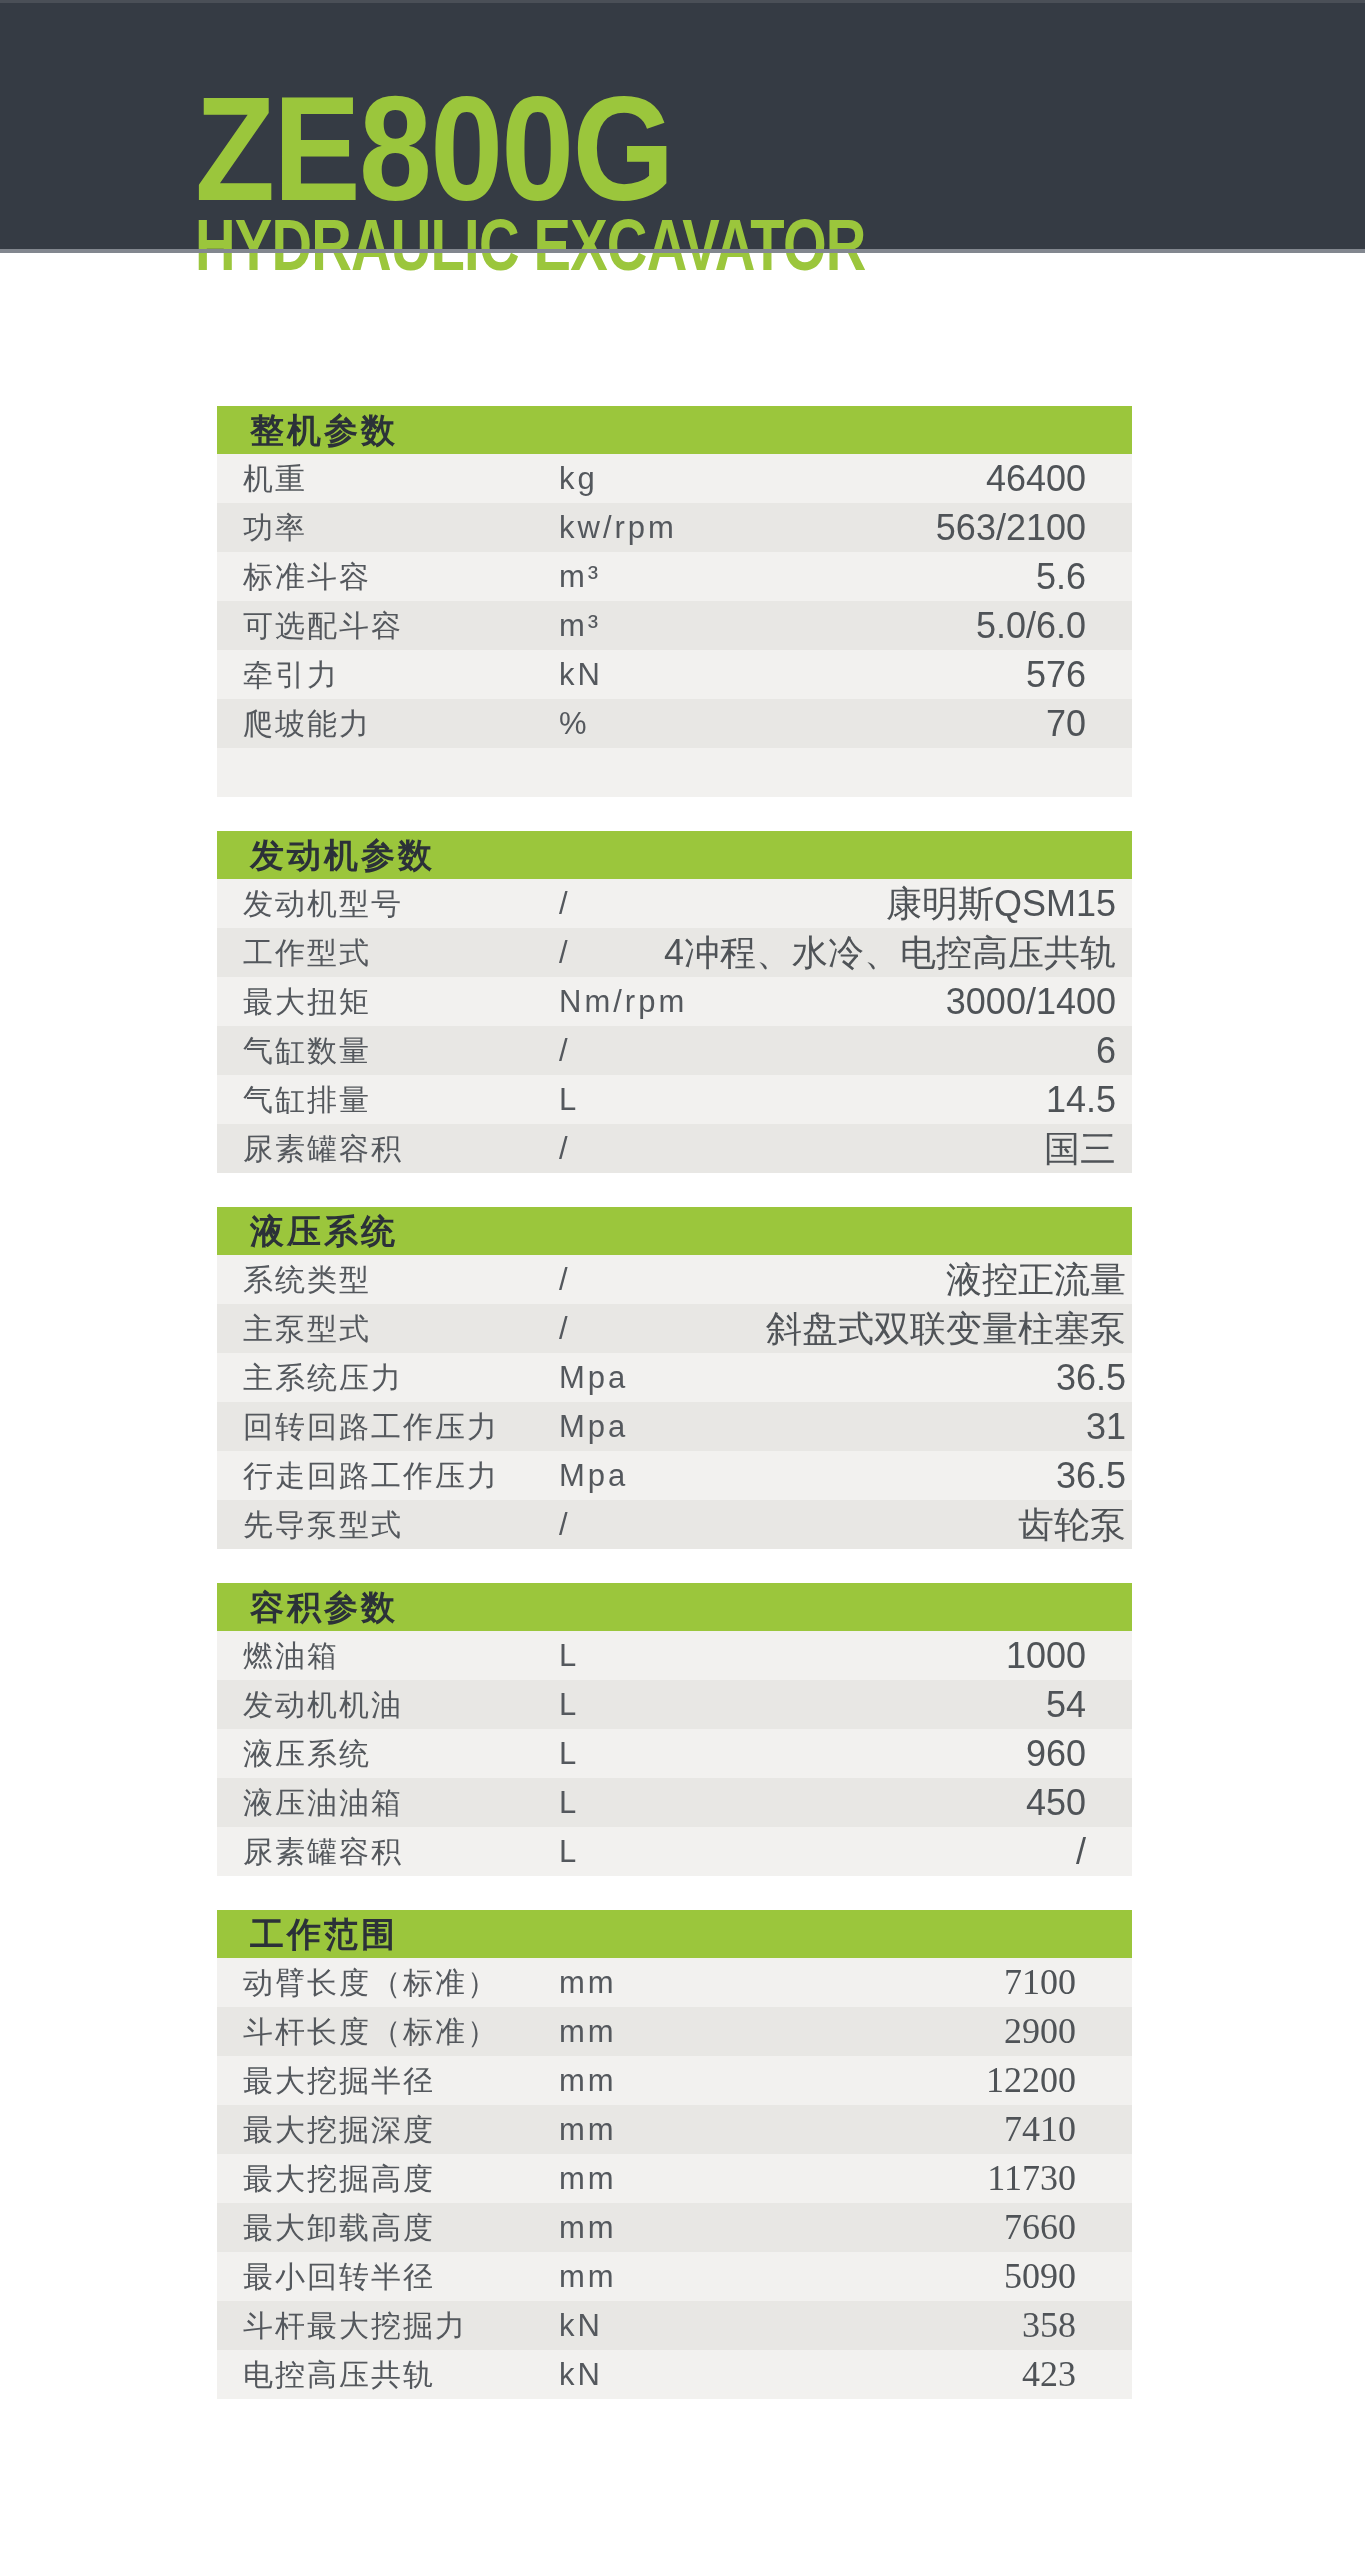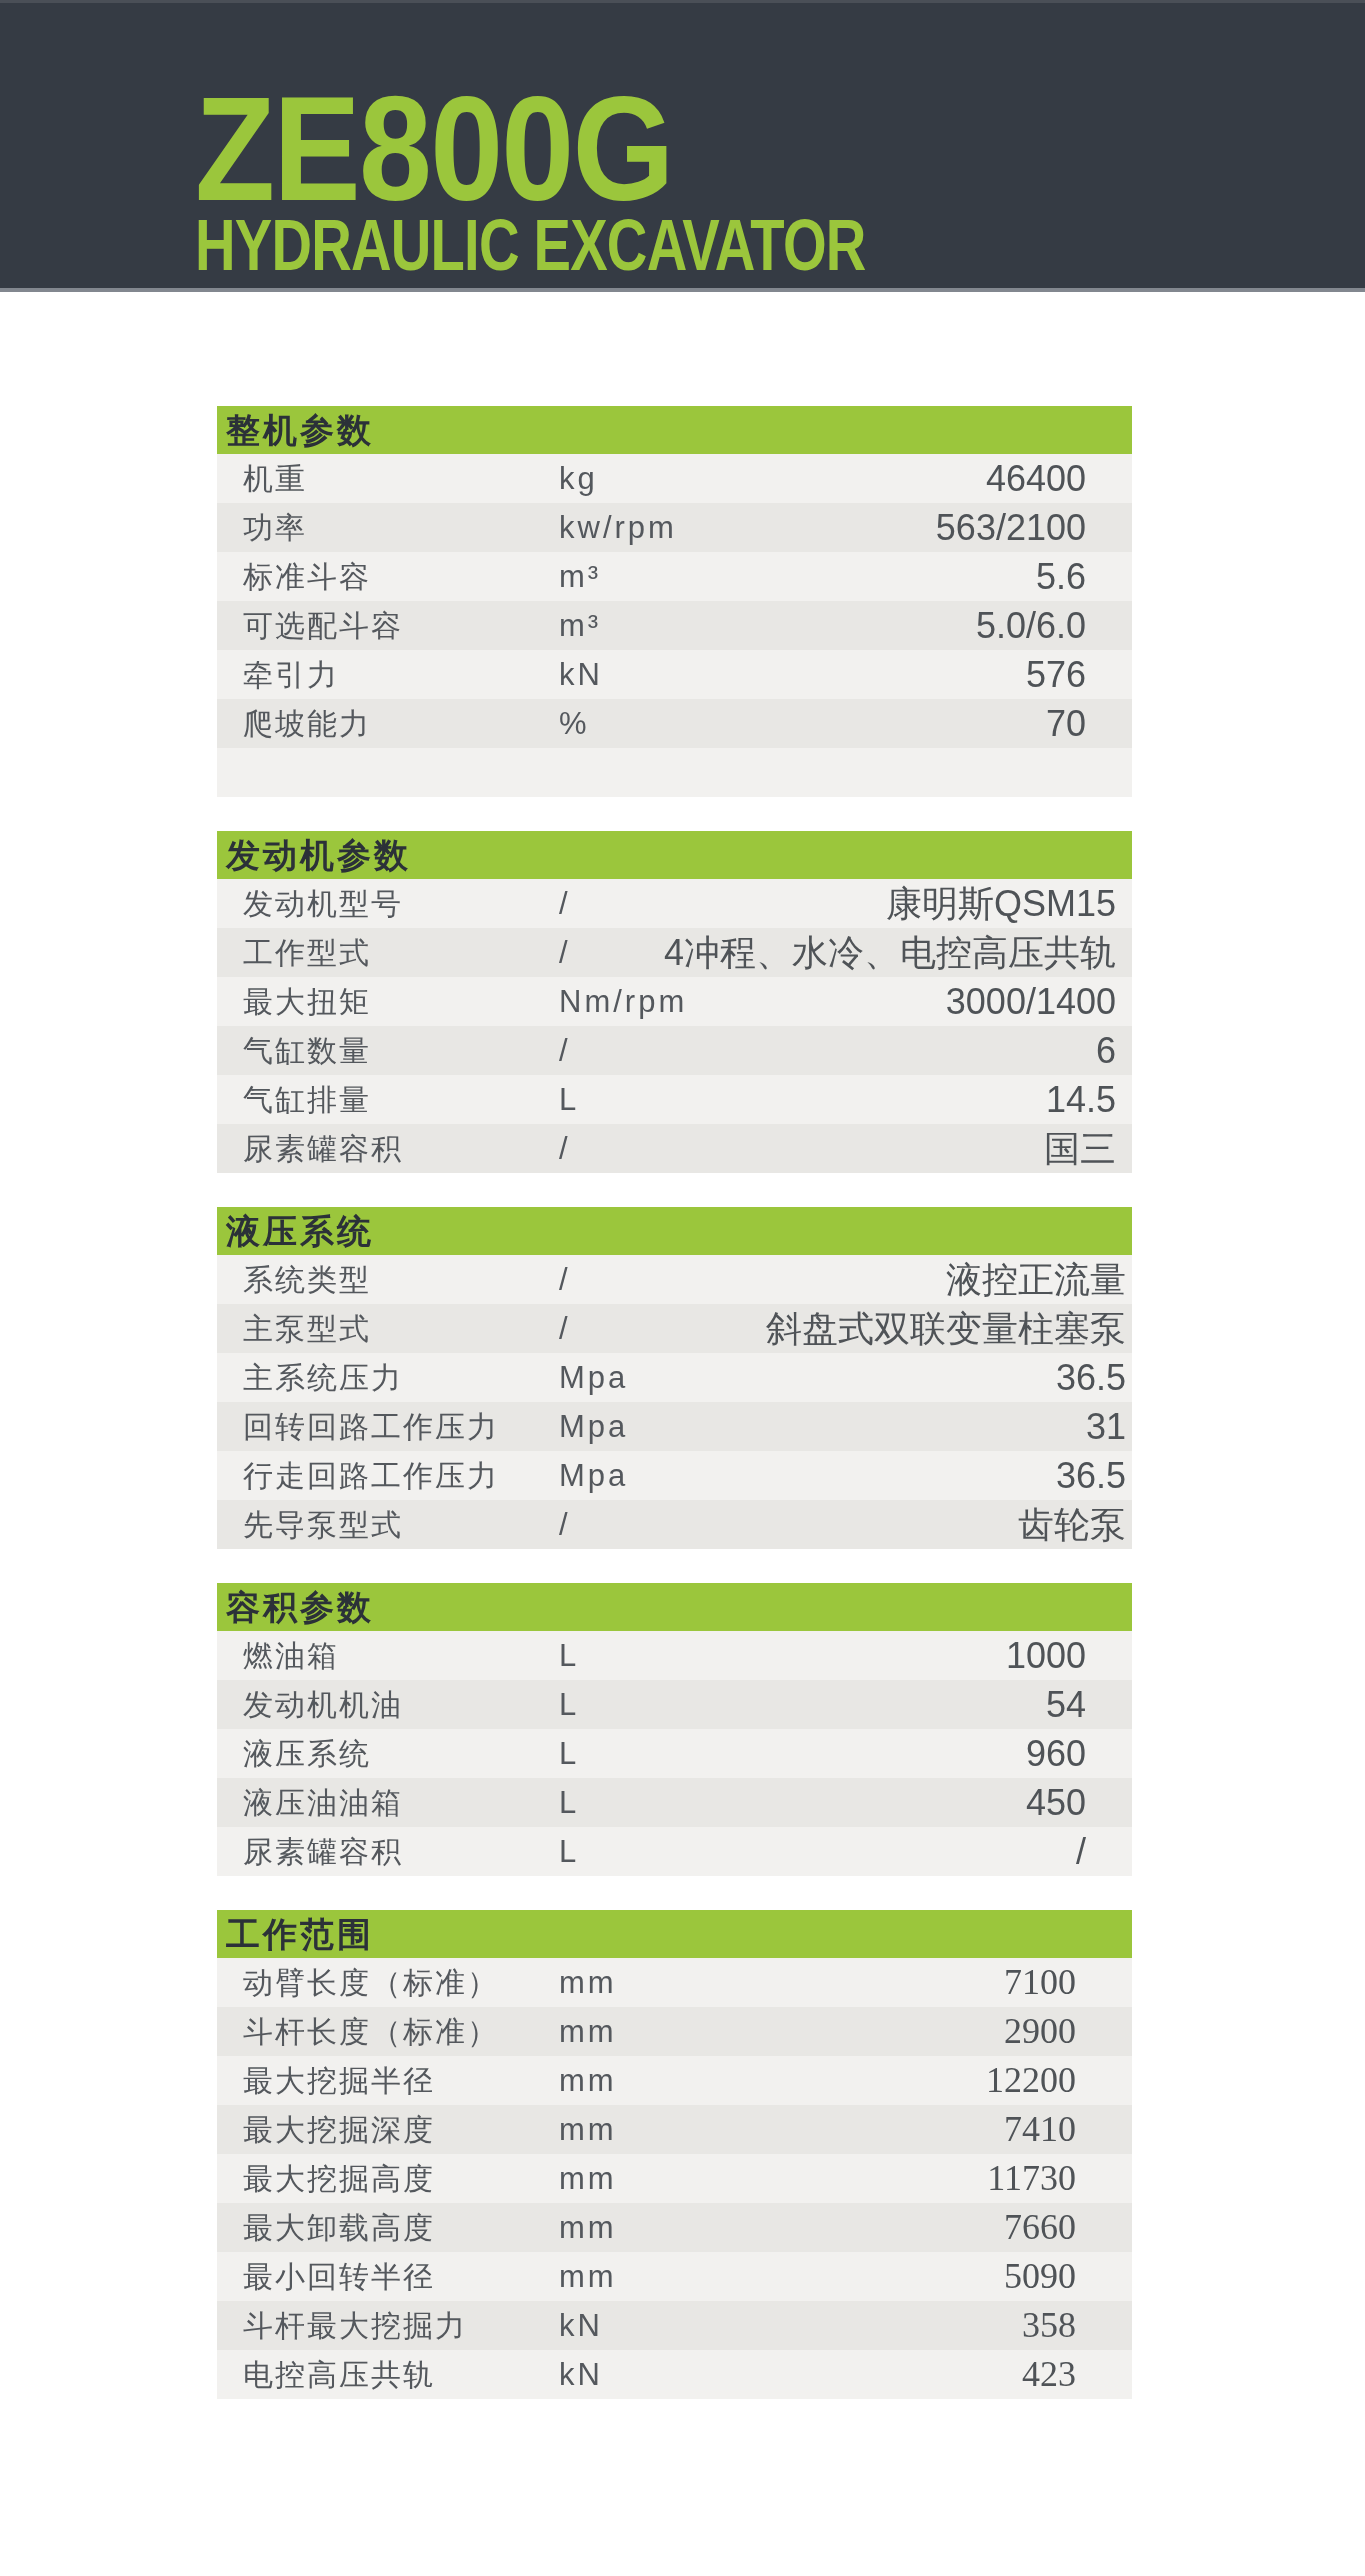--- a/index.html
+++ b/index.html
@@ -15,21 +15,21 @@
   body{
     width:1365px;height:2576px;
     background:#ffffff;
     position:relative;
     overflow:hidden;
     font-family:"Liberation Sans","DejaVu Sans",sans-serif;
   }
   
   .hero{
     position:relative;
-    width:1365px;height:292px;
+    width:1365px;height:253px;
     background:var(--header-bg);
   }
   .hero-top-strip{
     position:absolute;top:0;left:0;right:0;height:3px;
     background:#4a4f57;
   }
   .hero-bottom-strip{
     position:absolute;bottom:0;left:0;right:0;height:4px;
     background:#82878f;
   }
@@ -50,21 +50,21 @@
   
   .content{
     position:absolute;top:347px;left:217px;
     width:915px;
   }
   .section{margin-top:34px;}
   .section:first-child{margin-top:59px;}
   .bar{
     height:48px;background:var(--green);
     display:flex;align-items:center;
-    padding-left:9px;box-sizing:border-box;
+    padding-left:33px;box-sizing:border-box;
   }
   .bar-title{
     font-size:34px;font-weight:bold;
     color:var(--bar-text);
     letter-spacing:3px;line-height:1;
   }
   .row{position:relative;height:49px;}
   .row.light{background:var(--row-light);}
   .row.dark{background:var(--row-dark);}
   .cell{

